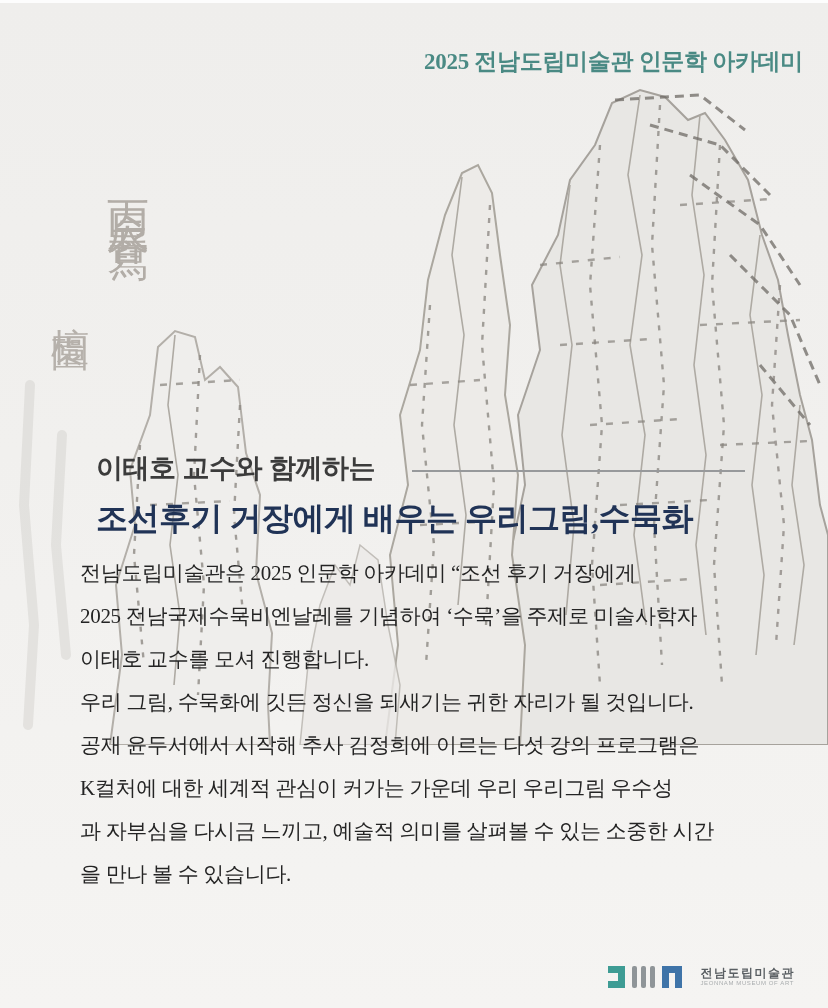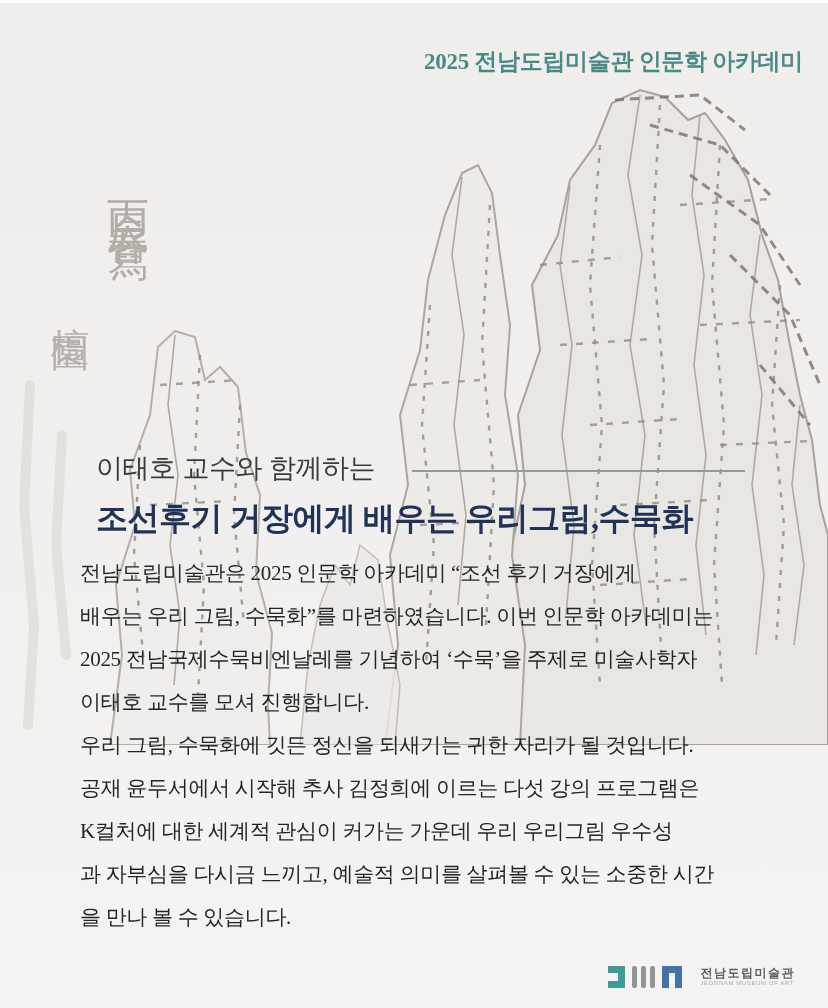--- a/index.html
+++ b/index.html
@@ -20,21 +20,21 @@
   
   .calli{
     position:absolute; z-index:1; writing-mode:vertical-rl; text-orientation:upright;
     font-family:"Liberation Serif", serif; color:#a8a29b; user-select:none;
   }
   .calli-main{left:100px; top:168px; font-size:42px; letter-spacing:12px; opacity:.85;}
   .calli-sig{left:44px; top:296px; font-size:38px; letter-spacing:10px; opacity:.8;}
   
   .kicker{
     position:absolute; left:96px; top:450px; z-index:2;
-    font-family:"Liberation Sans", sans-serif; font-weight:400;
+    font-family:"Liberation Sans", sans-serif; font-weight:700;
     font-size:27px; color:#3b3b3b; letter-spacing:-0.5px; white-space:nowrap;
   }
   .rule{
     position:absolute; left:412px; top:470px; width:333px; height:2px;
     background:#97999b; z-index:2;
   }
   .headline{
     position:absolute; left:96px; top:497px; z-index:2;
     font-family:"Liberation Serif", serif; font-weight:700;
     font-size:32px; color:#203356; letter-spacing:-0.5px; white-space:nowrap;
@@ -129,21 +129,20 @@
 
   <div class="calli calli-main">丙辰春寫</div>
   <div class="calli calli-sig">檀園</div>
 
   <div class="kicker">이태호 교수와 함께하는</div>
   <div class="rule"></div>
   <h1 class="headline" style="margin:0;">조선후기 거장에게 배우는 우리그림,수묵화</h1>
 
   <div class="body-text">
     <div class="line">전남도립미술관은 2025 인문학 아카데미 “조선 후기 거장에게</div>
-    <div class="line">배우는 우리 그림, 수묵화”를 마련하였습니다. 이번 인문학 아카데미는</div>
     <div class="line">2025 전남국제수묵비엔날레를 기념하여 ‘수묵’을 주제로 미술사학자</div>
     <div class="line">이태호 교수를 모셔 진행합니다.</div>
     <div class="line">우리 그림, 수묵화에 깃든 정신을 되새기는 귀한 자리가 될 것입니다.</div>
     <div class="line">공재 윤두서에서 시작해 추사 김정희에 이르는 다섯 강의 프로그램은</div>
     <div class="line">K컬처에 대한 세계적 관심이 커가는 가운데 우리 우리그림 우수성</div>
     <div class="line">과 자부심을 다시금 느끼고, 예술적 의미를 살펴볼 수 있는 소중한 시간</div>
     <div class="line">을 만나 볼 수 있습니다.</div>
   </div>
 
   <div class="logo">

